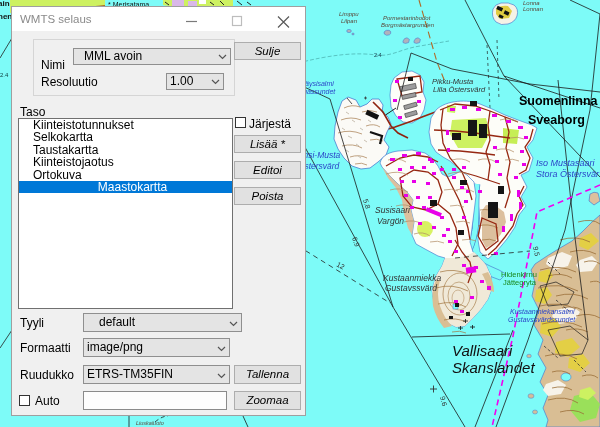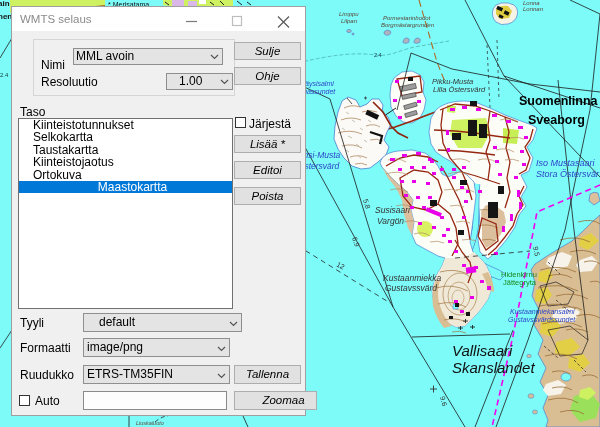--- a/index.html
+++ b/index.html
@@ -380,42 +380,41 @@
  <div id="tbar">
   <div id="ttl">WMTS selaus</div>
   <svg width="293" height="24" style="position:absolute;left:0;top:0">
    <path d="M174,14.5 h11" stroke="#7a7a7a" stroke-width="1.2" fill="none"></path>
    <rect x="220.5" y="9.5" width="9" height="9" fill="none" stroke="#bdbdbd" stroke-width="1.2"></rect>
    <path d="M266,9.5 l11,11 M277,9.5 l-11,11" stroke="#5a5a5a" stroke-width="1.2" fill="none"></path>
   </svg>
  </div>
  <div id="grp"></div>
  <div class="lbl" style="left:29px;top:50.5px;">Nimi</div>
- <div class="combo" style="left:61px;top:40.5px;width:146px;height:15px;line-height:15px;padding-left:2px;">MML avoin
+ <div class="combo" style="left:61px;top:40.5px;width:146px;height:15px;line-height:15px;padding-left:10px;">MML avoin
    <svg class="cav" width="9" height="6">
           <path d="M1,1 L4.5,4.5 L8,1" stroke="#555" stroke-width="1.2" fill="none"></path>
         </svg>
  </div>
  <div class="lbl" style="left:29px;top:67.5px;">Resoluutio</div>
- <div class="combo" style="left:154px;top:65.5px;width:53px;height:15px;line-height:15px;padding-left:12px;">1.00
+ <div class="combo" style="left:154px;top:65.5px;width:53px;height:15px;line-height:15px;padding-left:3px;">1.00
    <svg class="cav" width="9" height="6">
           <path d="M1,1 L4.5,4.5 L8,1" stroke="#555" stroke-width="1.2" fill="none"></path>
         </svg>
  </div>
  <div class="lbl" style="left:8px;top:98px;">Taso</div>
  <div id="list">
   <div>Kiinteistotunnukset</div>
   <div>Selkokartta</div>
   <div>Taustakartta</div>
   <div>Kiinteistojaotus</div>
   <div>Ortokuva</div>
   <div class="sel">Maastokartta</div>
  </div>
  <div class="btn" style="top:35px;height:16px;line-height:16px;">Sulje</div>
- <div class="btn" style="top:60px;height:16px;line-height:16px;">Ohje</div>
  <div class="cb" style="left:223px;top:110px;"></div>
  <div class="lbl" style="left:237px;top:110px;">Järjestä</div>
  <div class="btn" style="top:128px;height:16px;line-height:16px;">Lisää *</div>
  <div class="btn" style="top:154px;height:16px;line-height:16px;">Editoi</div>
  <div class="btn" style="top:179.5px;height:16px;line-height:16px;">Poista</div>
  <div class="lbl" style="left:8px;top:308.5px;">Tyyli</div>
  <div class="combo" style="left:71px;top:306px;width:142px;height:17px;line-height:17px;padding-left:15px;">default
    <svg class="cav" width="9" height="6">
           <path d="M1,1 L4.5,4.5 L8,1" stroke="#555" stroke-width="1.2" fill="none"></path>
         </svg>
@@ -429,15 +428,15 @@
  <div class="lbl" style="left:8px;top:360.5px;">Ruudukko</div>
  <div class="combo" style="left:71px;top:358px;width:142px;height:17px;line-height:17px;padding-left:3px;">ETRS-TM35FIN
    <svg class="cav" width="9" height="6">
           <path d="M1,1 L4.5,4.5 L8,1" stroke="#555" stroke-width="1.2" fill="none"></path>
         </svg>
  </div>
  <div class="btn" style="top:358px;height:17px;line-height:17px;">Tallenna</div>
  <div class="cb" style="left:7px;top:388px;"></div>
  <div class="lbl" style="left:23px;top:386.5px;">Auto</div>
  <div style="position:absolute;left:71px;top:384px;width:142px;height:17px;background:#fdfdfd;border:1px solid #8a8a8a;"></div>
- <div class="btn" style="top:384px;height:17px;line-height:17px;padding-left:16px;">Zoomaa</div>
+ <div class="btn" style="top:384px;height:17px;line-height:17px;">Zoomaa</div>
 </div>
 </div>
 
 </body></html>

